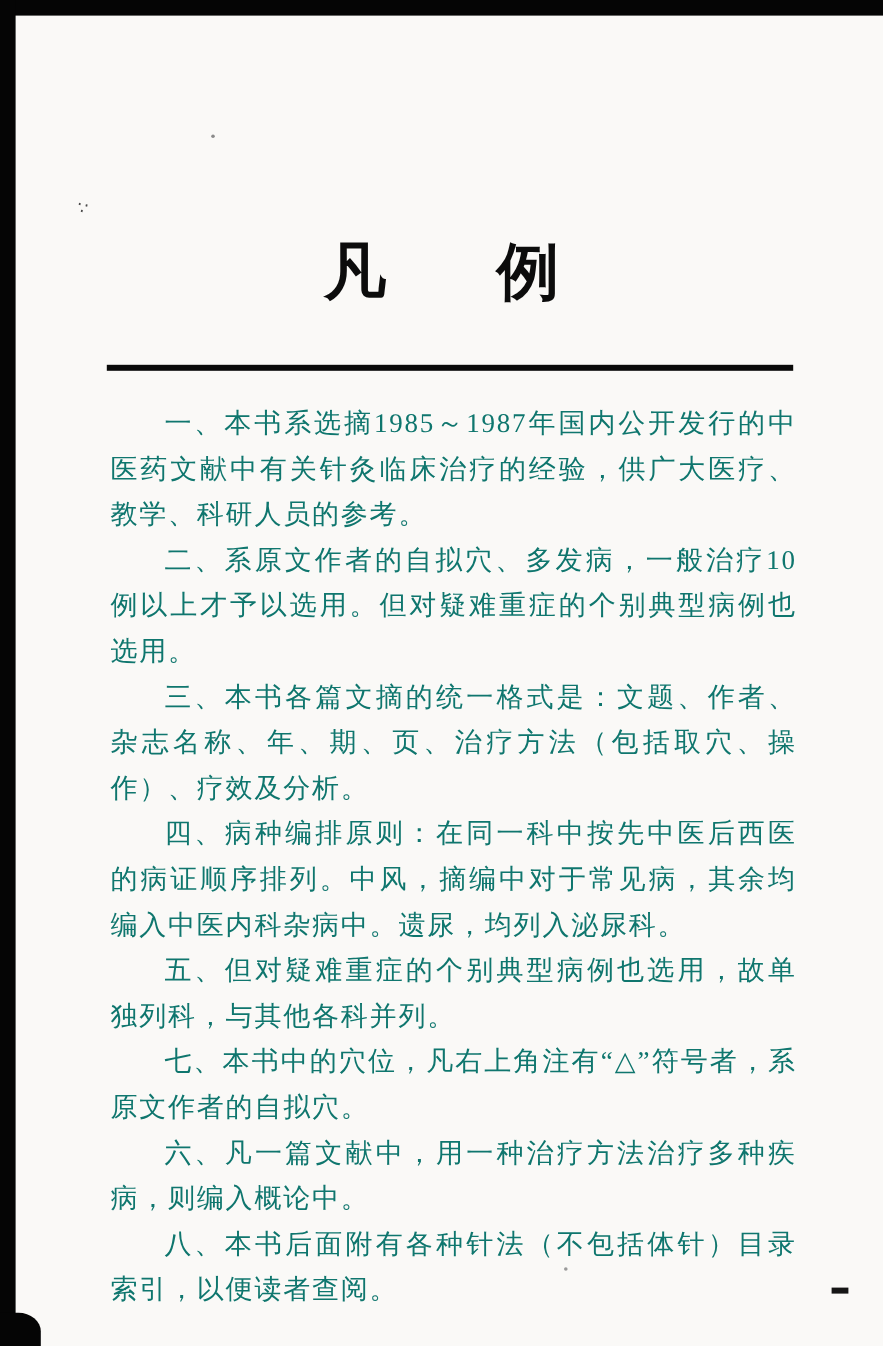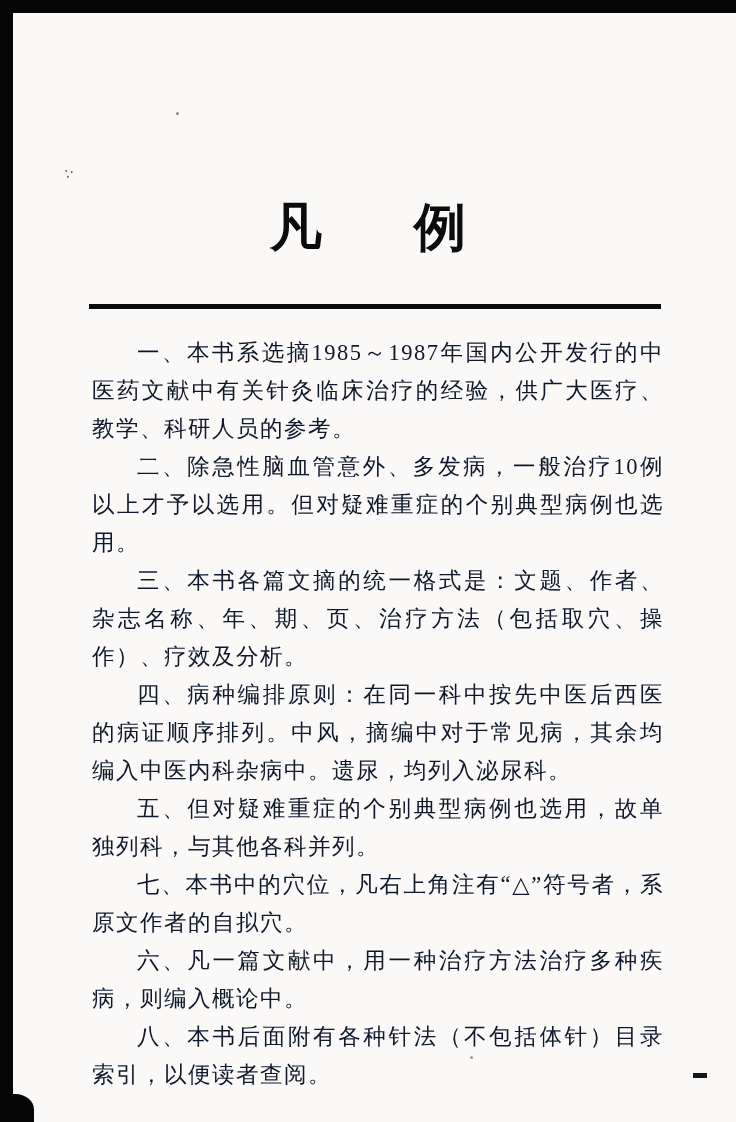--- a/index.html
+++ b/index.html
@@ -87,21 +87,21 @@
     position: absolute;
     top: 304px; left: 89px;
     width: 572px; height: 5px;
     background: #0a0a0a;
   }
   
   .content {
     position: absolute;
     top: 334px; left: 92px;
     width: 572px;
-    color: #0f172a;
+    color: #0f766e;
     font-size: 22.5px;
     line-height: 38px;
     text-align: justify;
   }
   .content p {
     margin: 0;
     text-indent: 2em;
     letter-spacing: 1.5px;
   }
 </style>
@@ -117,21 +117,21 @@
   <div class="noise-mark">∵</div>
   <div class="speck-1"></div>
   <div class="speck-2"></div>
 
   <div class="title"><span>凡</span><span class="gap"></span><span>例</span></div>
 
   <div class="rule"></div>
 
   <div class="content">
     <p>一、本书系选摘1985～1987年国内公开发行的中医药文献中有关针灸临床治疗的经验，供广大医疗、教学、科研人员的参考。</p>
-    <p>二、除急性脑血管意外、多发病，一般治疗10例以上才予以选用。但对疑难重症的个别典型病例也选用。</p>
+    <p>二、系原文作者的自拟穴、多发病，一般治疗10例以上才予以选用。但对疑难重症的个别典型病例也选用。</p>
     <p>三、本书各篇文摘的统一格式是：文题、作者、杂志名称、年、期、页、治疗方法（包括取穴、操作）、疗效及分析。</p>
     <p>四、病种编排原则：在同一科中按先中医后西医的病证顺序排列。中风，摘编中对于常见病，其余均编入中医内科杂病中。遗尿，均列入泌尿科。</p>
     <p>五、但对疑难重症的个别典型病例也选用，故单独列科，与其他各科并列。</p>
     <p>七、本书中的穴位，凡右上角注有“△”符号者，系原文作者的自拟穴。</p>
     <p>六、凡一篇文献中，用一种治疗方法治疗多种疾病，则编入概论中。</p>
     <p>八、本书后面附有各种针法（不包括体针）目录索引，以便读者查阅。</p>
   </div>
 
 </div>
 

